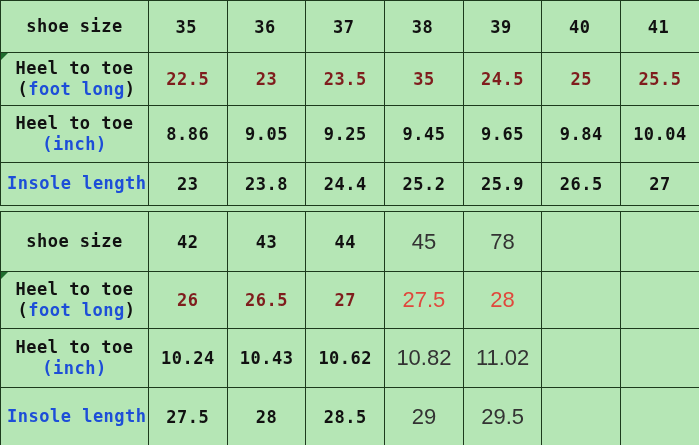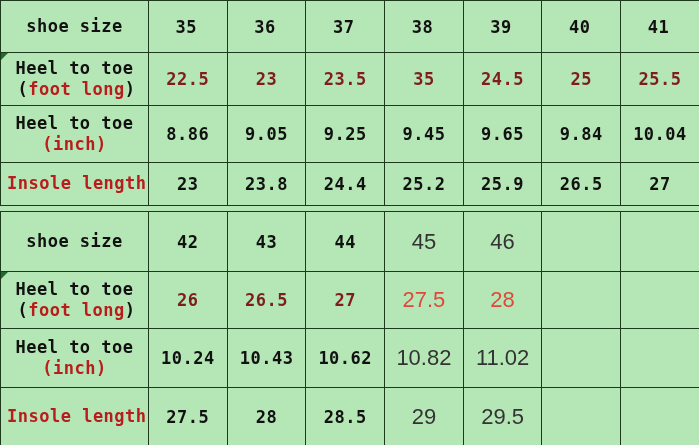--- a/index.html
+++ b/index.html
@@ -52,21 +52,21 @@
   td.label {
     text-align: center;
     font-size: 17px;
     letter-spacing: 1.2px;
     line-height: 1.25;
     white-space: nowrap;
   }
   td.label .ln { display: block; }
   td.label .ln.indent { padding-left: 4px; }
 
-  .red  { color: #b91c1c; }
+  .red  { color: #1d4ed8; }
   .blk  { color: #111111; }
 
   
   td.marker::before {
     content: "";
     position: absolute;
     top: 0;
     left: 0;
     width: 0;
     height: 0;
@@ -196,21 +196,21 @@
     </colgroup>
     <tbody>
       <tr class="r-head2">
         <td class="label">
           <span class="ln blk">shoe size</span>
         </td>
         <td class="data">42</td>
         <td class="data">43</td>
         <td class="data">44</td>
         <td class="data alt">45</td>
-        <td class="data alt">46</td>
+        <td class="data alt">78</td>
         <td class="data empty"></td>
         <td class="data empty"></td>
       </tr>
 
       <tr class="r-foot2">
         <td class="label marker">
           <span class="ln blk">Heel  to  toe</span>
           <span class="ln indent"><span class="blk">(</span><span class="red">foot long</span><span class="blk">)</span></span>
         </td>
         <td class="data redv">26</td>

